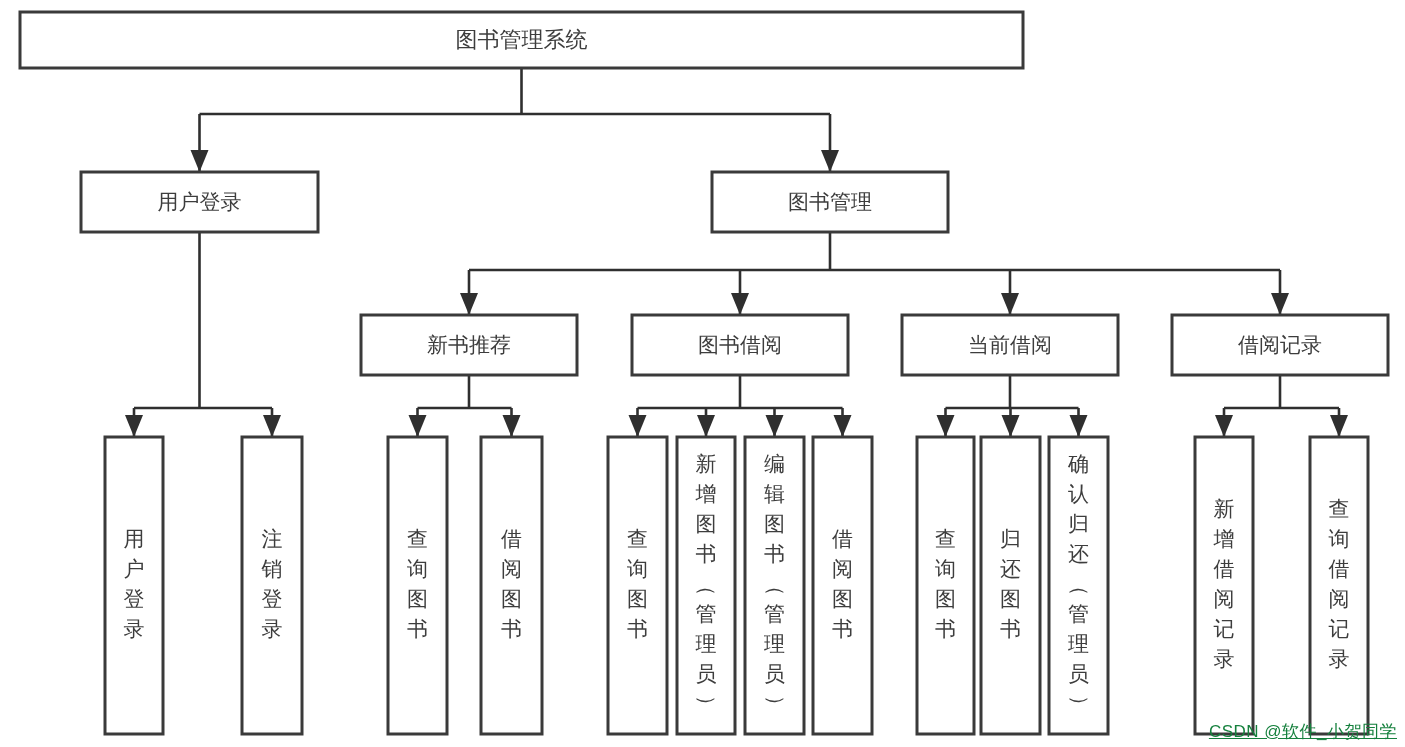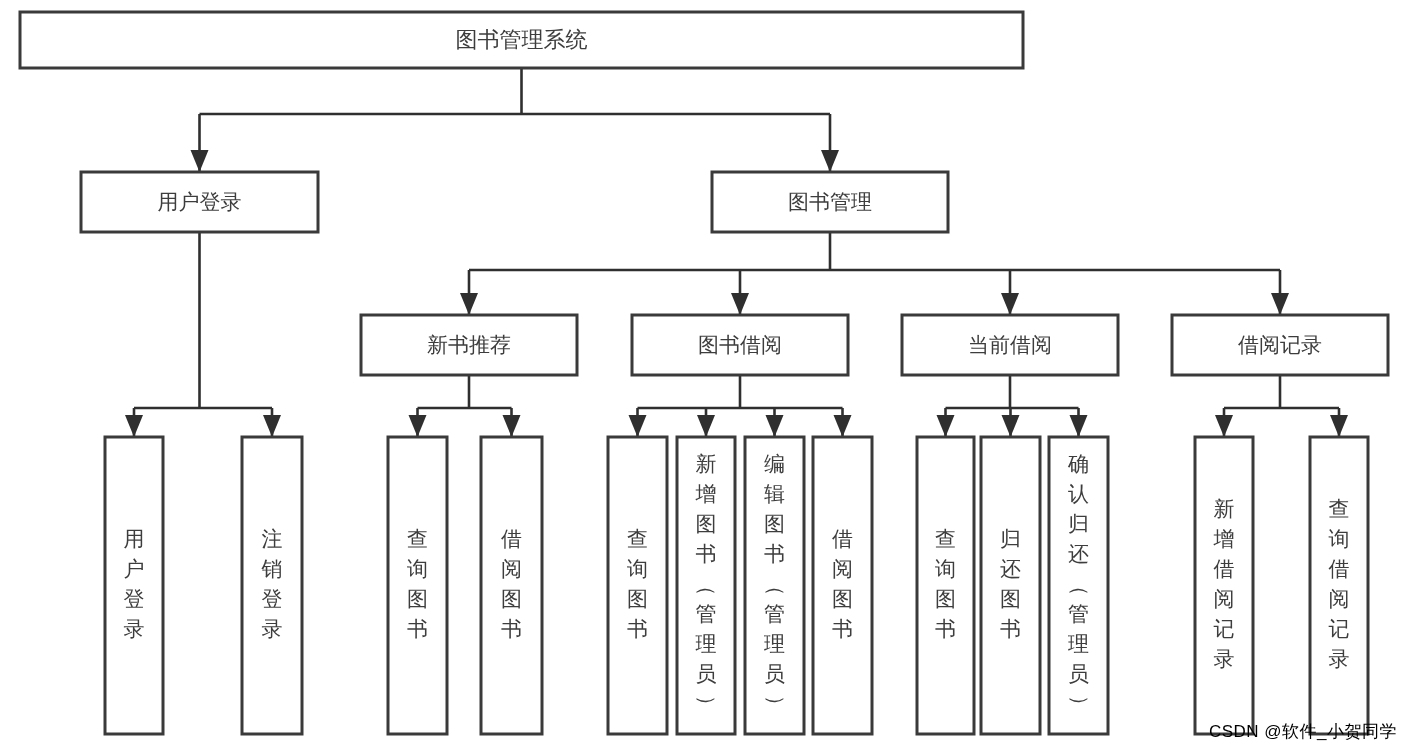--- a/index.html
+++ b/index.html
@@ -37,26 +37,27 @@
   .connector{
     stroke:#2f2f2f;
     stroke-width:2.6;
     fill:none;
   }
   .arrow-head{fill:#2f2f2f;}
 
   .watermark{
     position:absolute;
     right:8px;bottom:4px;
-    color:#000000;
+    color:#15803d;
     font-size:17px;
     font-family:"Liberation Sans","DejaVu Sans",sans-serif;
     letter-spacing:0.5px;
     white-space:nowrap;
     pointer-events:none;
+    text-decoration:underline;
   }
 
   
 </style>
 </head>
 <body>
 
 <div id="diagram-root">
   <svg class="canvas" viewBox="0 0 1405 747" xmlns="http://www.w3.org/2000/svg">
     <g id="edges-layer">

